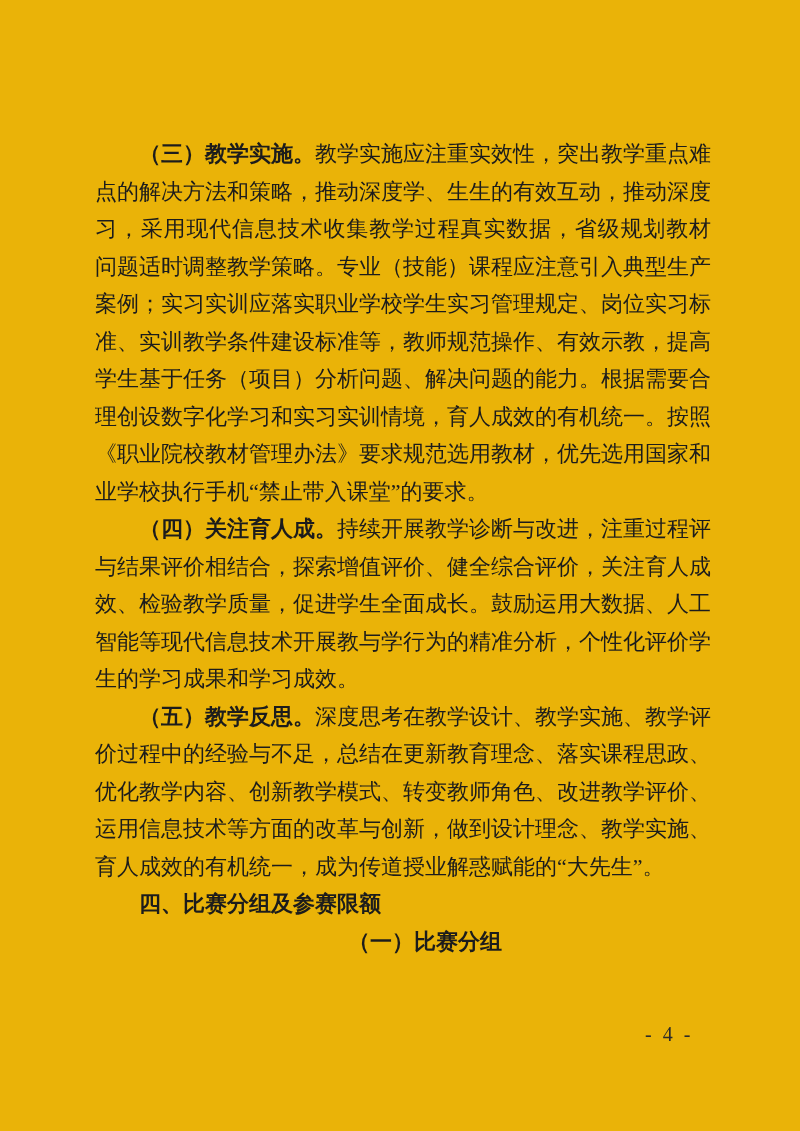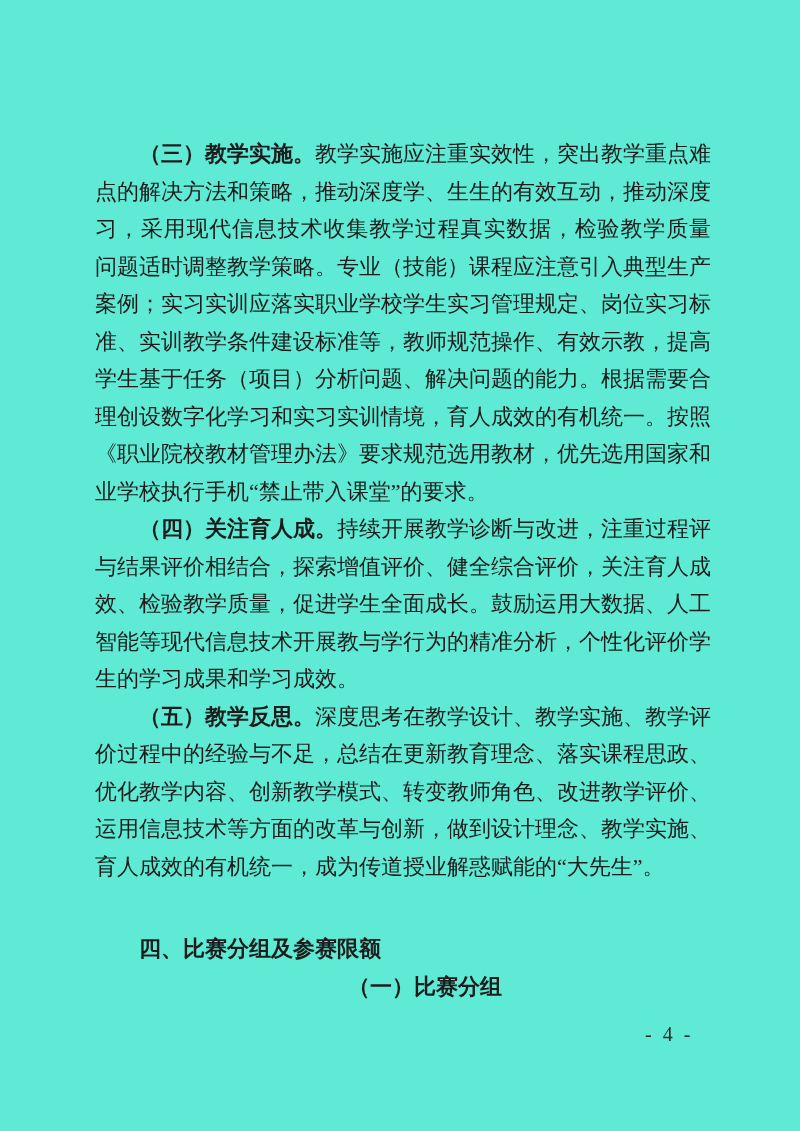--- a/index.html
+++ b/index.html
@@ -4,21 +4,21 @@
 <style>
   html, body {
     margin: 0;
     padding: 0;
     background: #ffffff;
   }
   .page {
     position: relative;
     width: 800px;
     height: 1131px;
-    background: #5eead4;
+    background: #eab308;
     overflow: hidden;
     font-family: "Liberation Serif", serif;
     color: #1c1c1c;
   }
   .textblock {
     position: absolute;
     left: 95px;
     top: 135px;
     width: 616px;
   }
@@ -36,21 +36,20 @@
   .just {
     text-align: justify;
     text-align-last: justify;
   }
   .ind {
     text-indent: 44px;
   }
   .h-hei {
     font-family: "Liberation Sans", sans-serif;
     font-weight: bold;
-    margin-top: 45px;
   }
   .h-kai {
     font-weight: bold;
     text-align: center;
   }
   .pagenum {
     position: absolute;
     left: 645px;
     top: 1022px;
     font-size: 20px;
@@ -60,21 +59,21 @@
     font-family: "Liberation Serif", serif;
   }
 </style>
 </head>
 <body>
 
 <div class="page">
   <div class="textblock" id="textblock">
       <div class="line just ind"><b>（三）教学实施。</b>教学实施应注重实效性，突出教学重点难</div>
       <div class="line just">点的解决方法和策略，推动深度学、生生的有效互动，推动深度学</div>
-      <div class="line just">习，采用现代信息技术收集教学过程真实数据，检验教学质量</div>
+      <div class="line just">习，采用现代信息技术收集教学过程真实数据，省级规划教材</div>
       <div class="line just">问题适时调整教学策略。专业（技能）课程应注意引入典型生产</div>
       <div class="line just">案例；实习实训应落实职业学校学生实习管理规定、岗位实习标</div>
       <div class="line just">准、实训教学条件建设标准等，教师规范操作、有效示教，提高</div>
       <div class="line just">学生基于任务（项目）分析问题、解决问题的能力。根据需要合</div>
       <div class="line just">理创设数字化学习和实习实训情境，育人成效的有机统一。按照</div>
       <div class="line just">《职业院校教材管理办法》要求规范选用教材，优先选用国家和</div>
       <div class="line">业学校执行手机“禁止带入课堂”的要求。</div>
       <div class="line just ind"><b>（四）关注育人成。</b>持续开展教学诊断与改进，注重过程评价</div>
       <div class="line just">与结果评价相结合，探索增值评价、健全综合评价，关注育人成</div>
       <div class="line just">效、检验教学质量，促进学生全面成长。鼓励运用大数据、人工</div>

